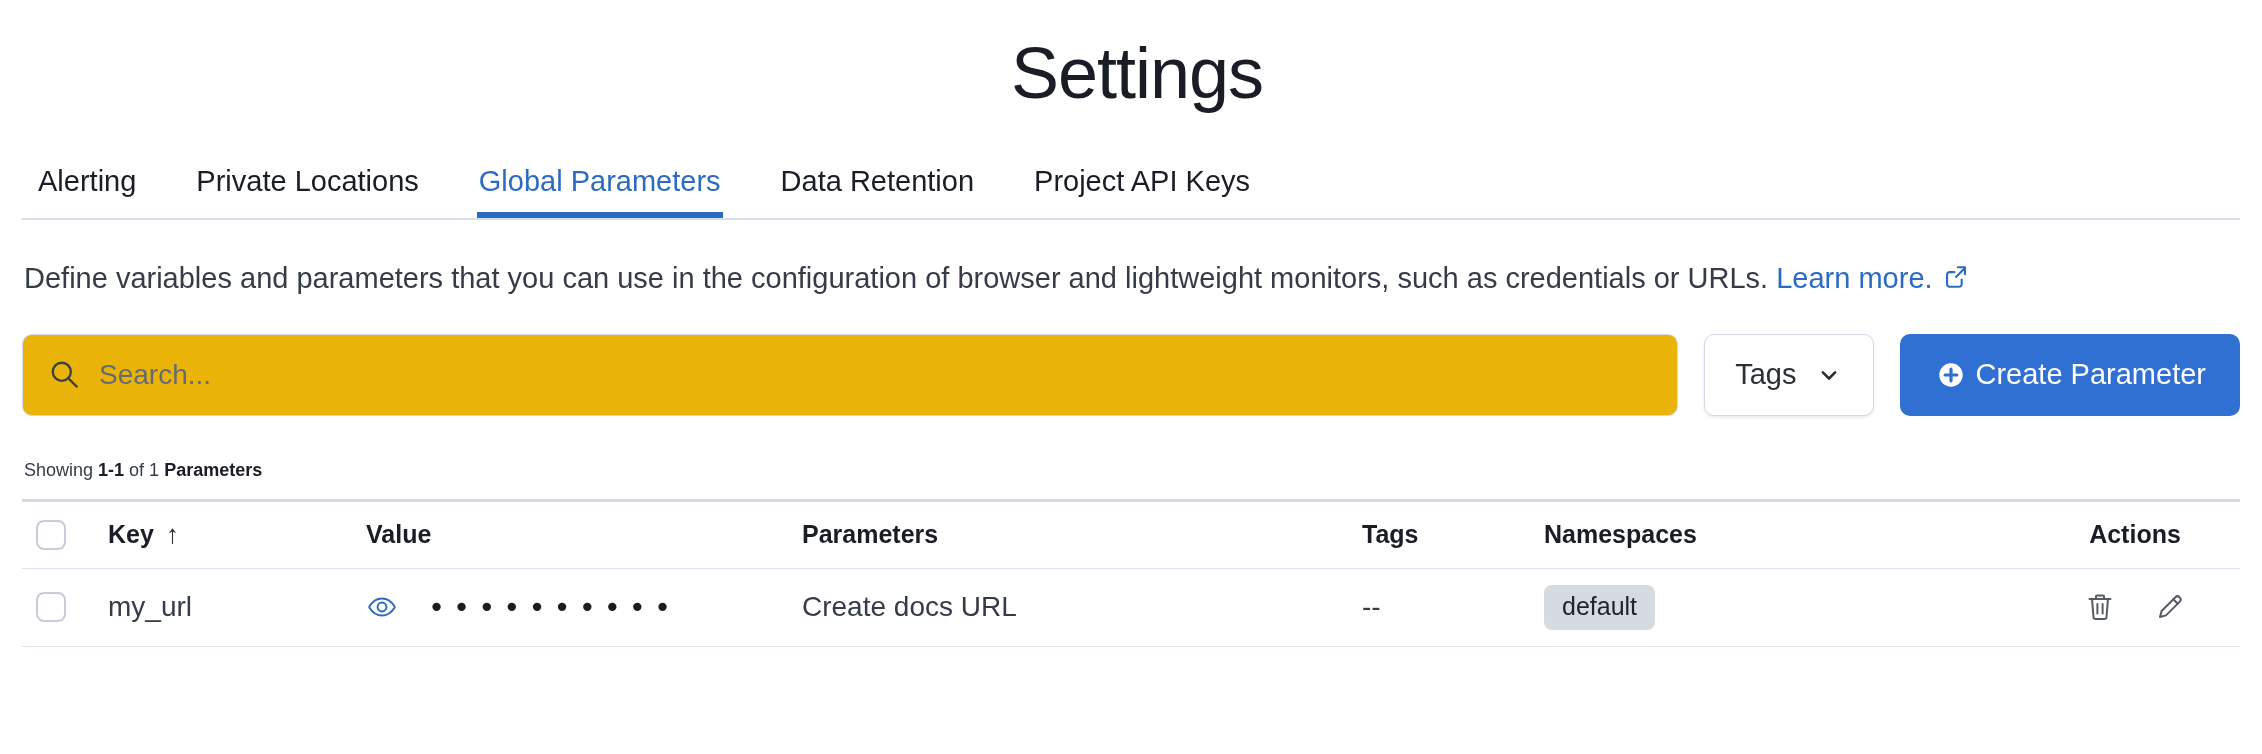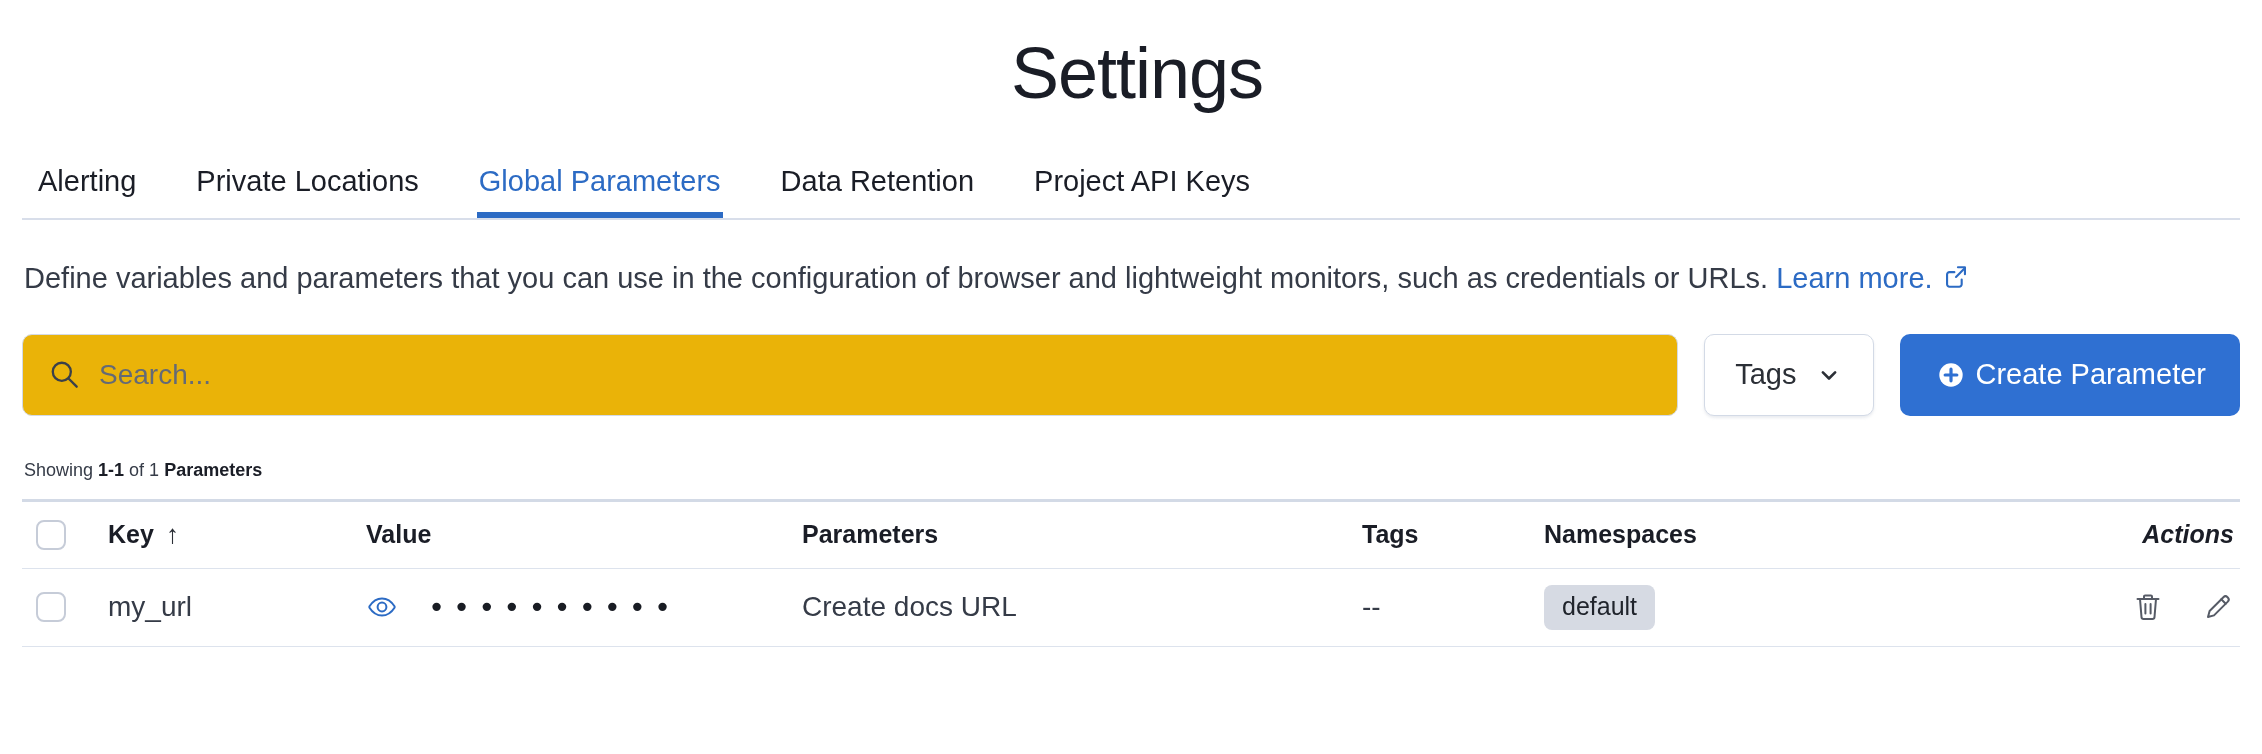--- a/index.html
+++ b/index.html
@@ -85,21 +85,21 @@
     display:flex;align-items:center;height:78px;
     border-bottom:1px solid var(--row-border);
     font-size:28px;color:var(--text-body);
   }
   .col-check{width:64px;padding-left:14px;}
   .col-key{width:258px;padding-left:22px;}
   .col-value{width:436px;padding-left:22px;display:flex;align-items:center;gap:30px;}
   .col-desc{width:560px;padding-left:22px;}
   .col-tags{width:182px;padding-left:22px;}
   .col-ns{width:514px;padding-left:22px;}
-  .col-actions{flex:1;display:flex;justify-content:flex-end;align-items:center;gap:38px;padding-right:6px;font-style:italic;}
+  .col-actions{flex:1;display:flex;justify-content:center;align-items:center;gap:38px;padding-right:6px;}
   .sort-arrow{font-weight:400;font-size:26px;margin-left:12px;color:#2b2f36;}
   .checkbox{
     width:30px;height:30px;border:2px solid #c6ccd8;border-radius:8px;
     background:#fff;cursor:pointer;
   }
   .masked-dots{
     font-family:"DejaVu Sans",sans-serif;font-size:29px;letter-spacing:8px;
     color:#191c23;line-height:1;
   }
   .badge{

